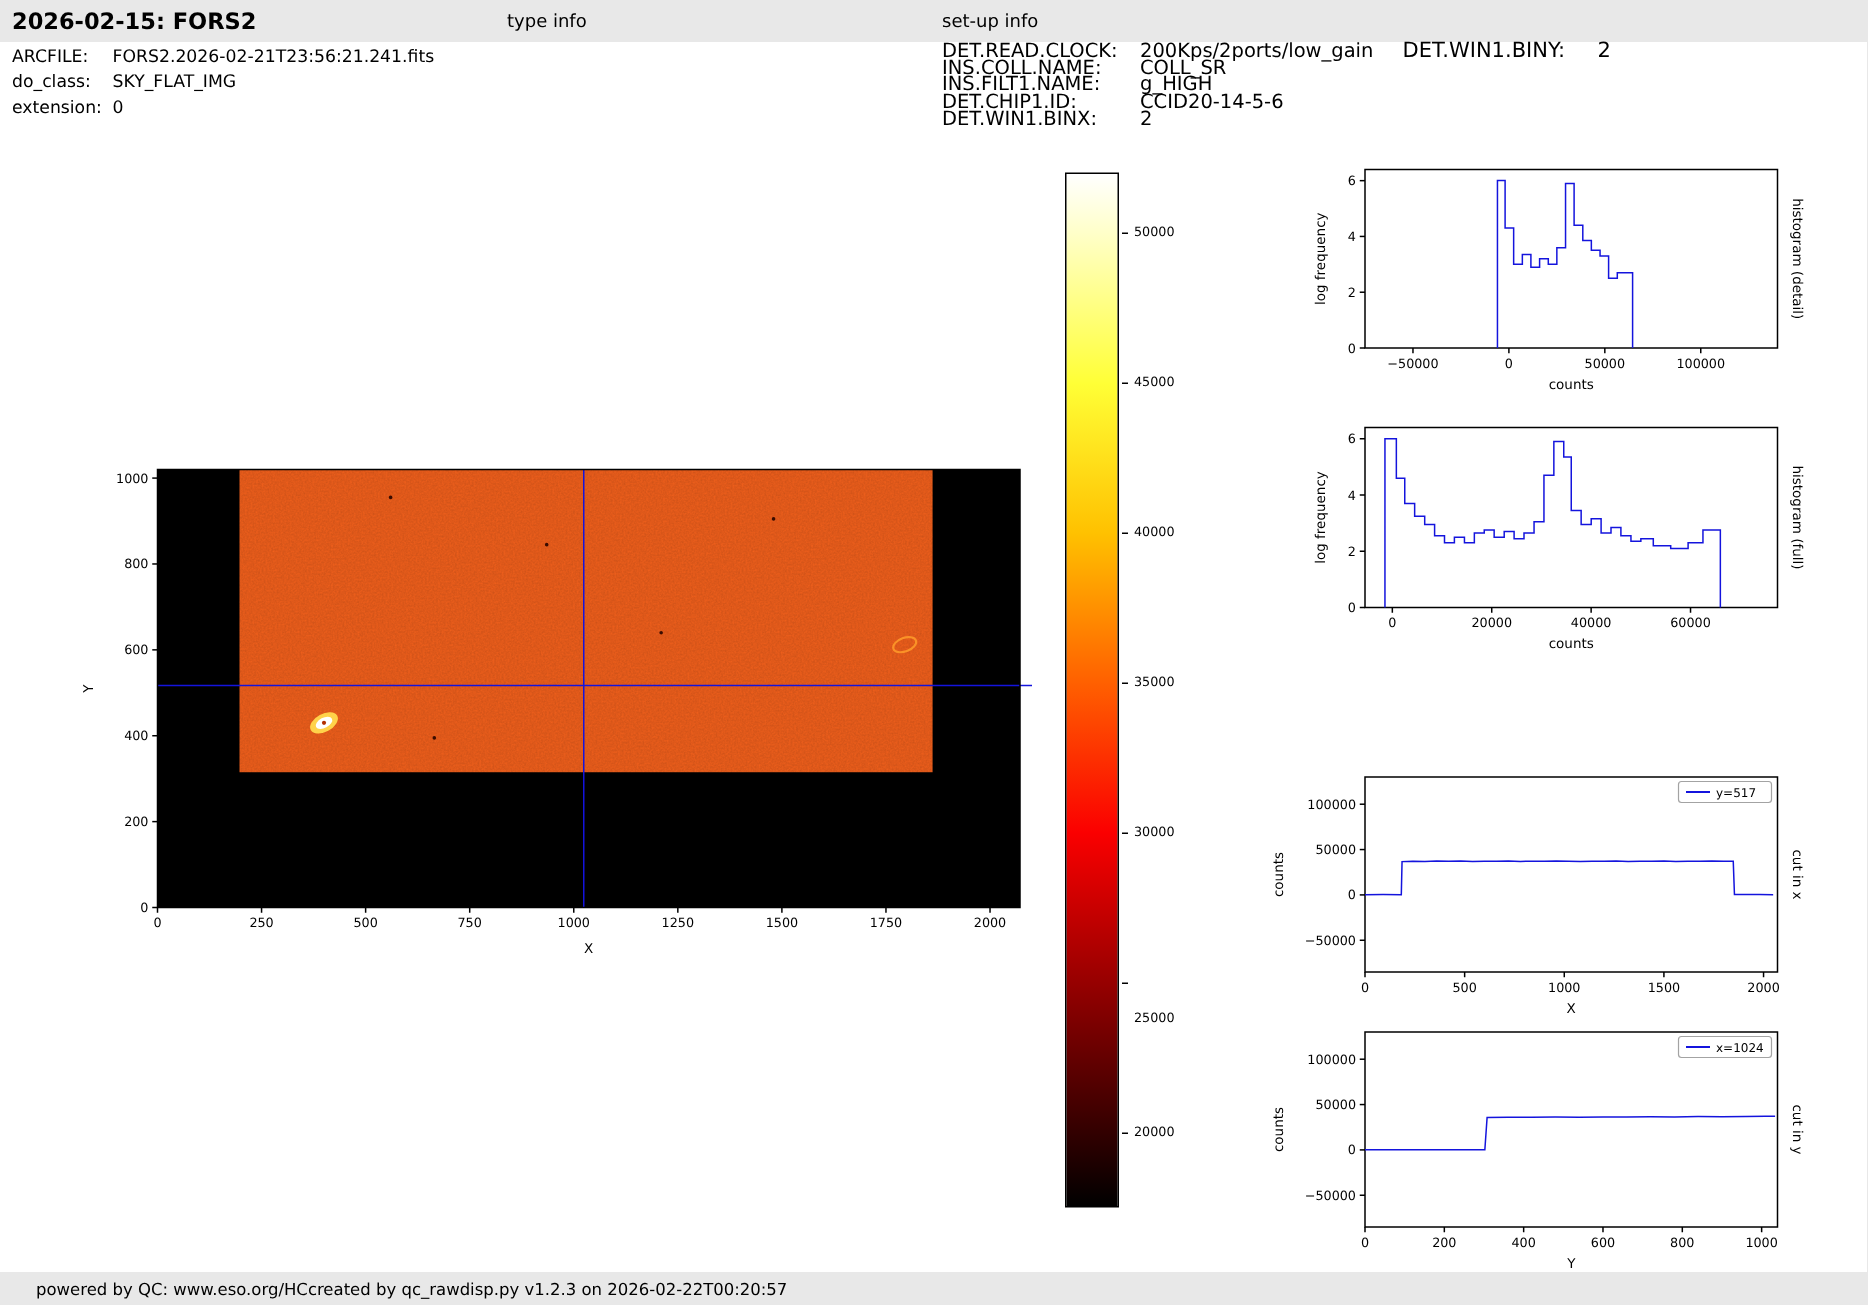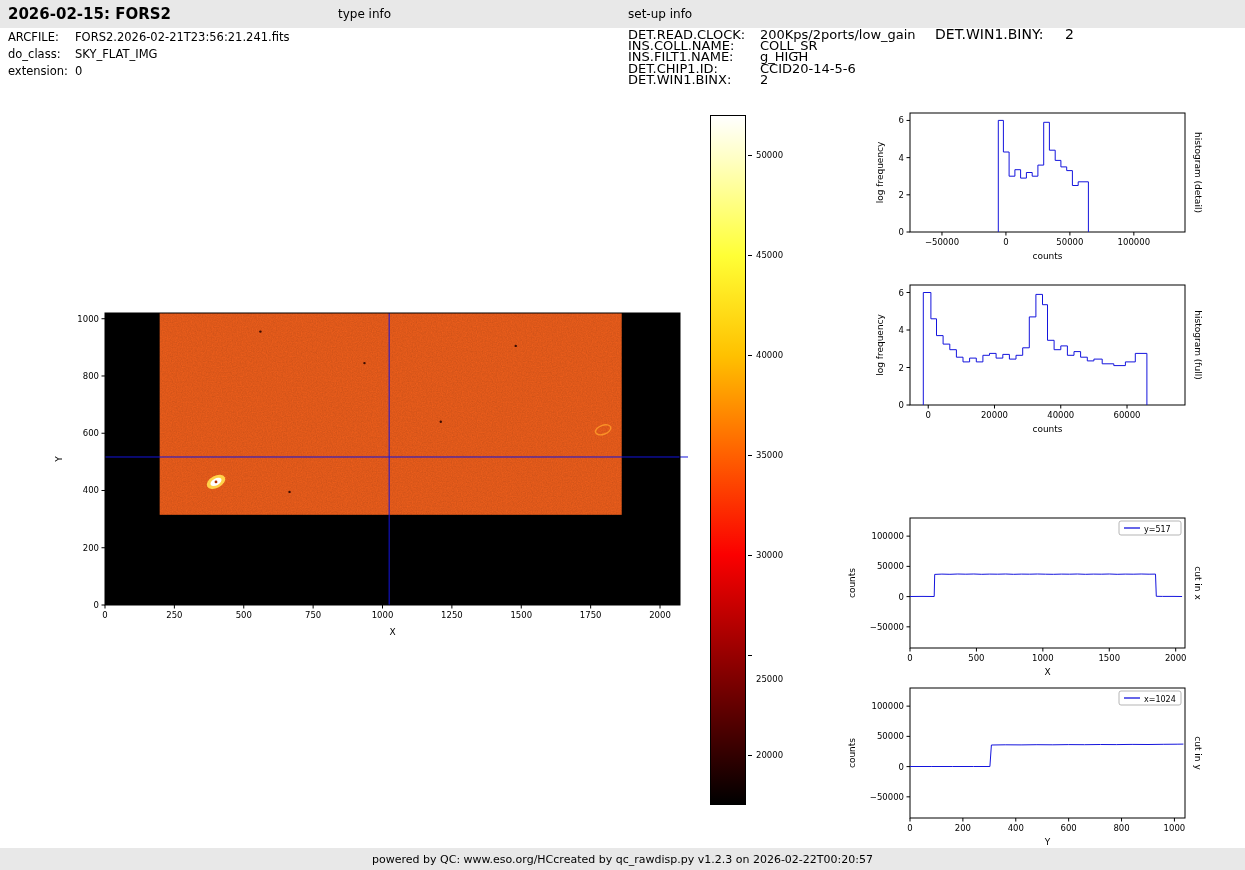--- a/index.html
+++ b/index.html
@@ -23,21 +23,21 @@
   #image-plot{left:50px;top:295px}
   #hist-detail{left:855px;top:98px}
   #hist-full{left:855px;top:270px}
   #cut-x{left:835px;top:503px}
   #cut-y{left:835px;top:673px}
   #colorbar-wrap{position:absolute;left:710px;top:115px;width:110px;height:690px}
   #colorbar-gradient{position:absolute;left:0;top:0;width:36px;height:690px;border:1px solid #000}
   .cb-tick{position:absolute;left:38px;width:4px;height:1px;background:#000}
   .cb-label{position:absolute;left:46px;font-size:8.5px;transform:translateY(-50%);white-space:nowrap}
   .bottombar{position:absolute;left:0;bottom:0;width:100%;height:22px;background:#e8e8e8;
-             display:flex;justify-content:center;align-items:center;padding:0 8px;font-size:11px}
+             display:flex;justify-content:flex-start;align-items:center;padding:0 24px;font-size:11px}
 </style>
 </head>
 <body>
 
 <div class="page">
 
   <header class="topbar">
     <span class="title">2026-02-15: FORS2</span>
     <span class="sec sec-type">type info</span>
     <span class="sec sec-setup">set-up info</span>

